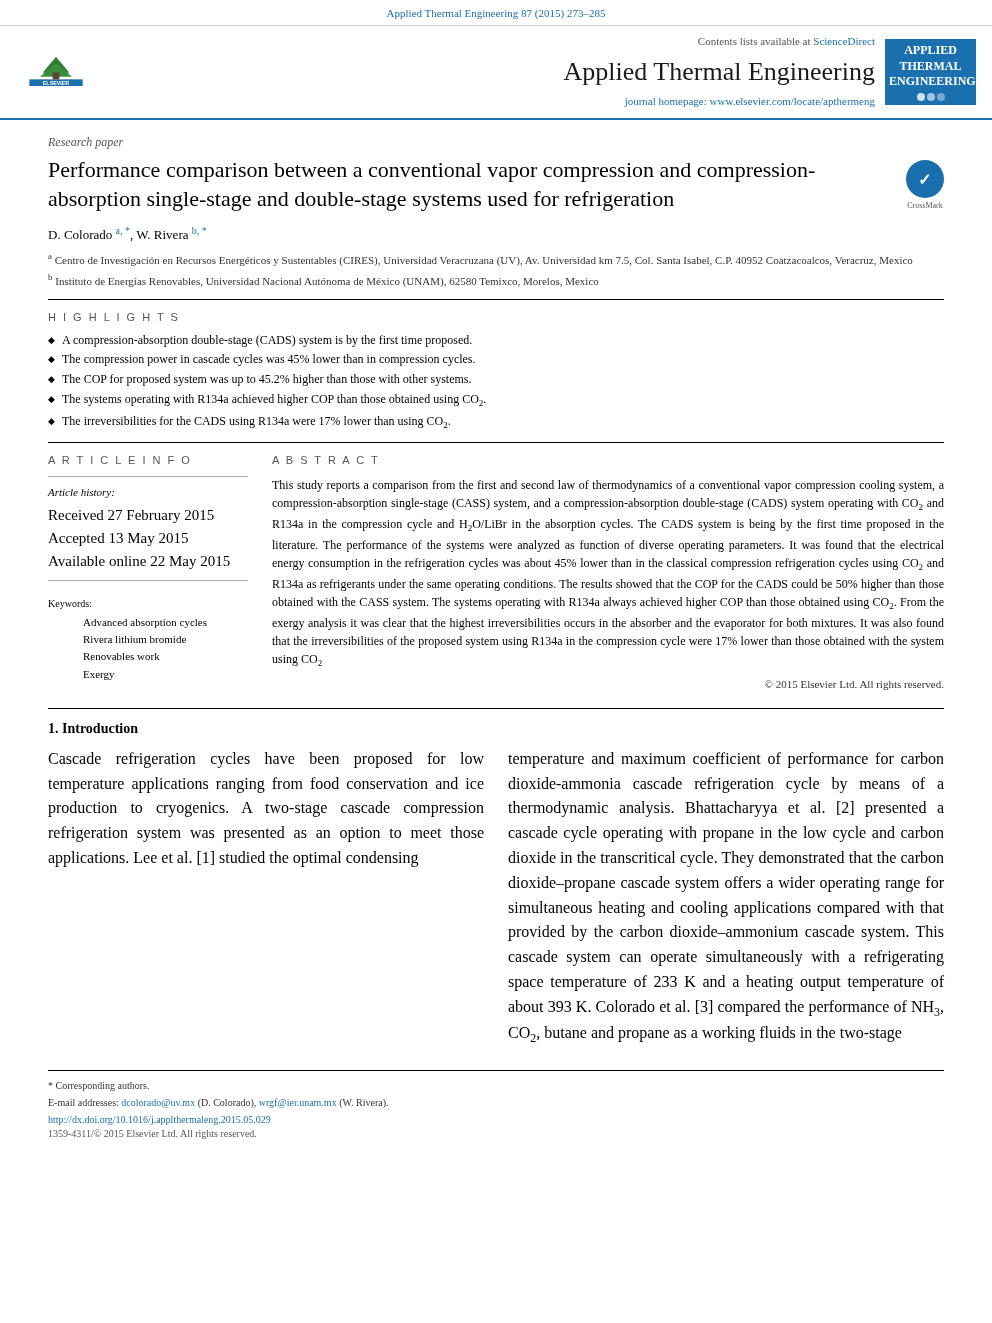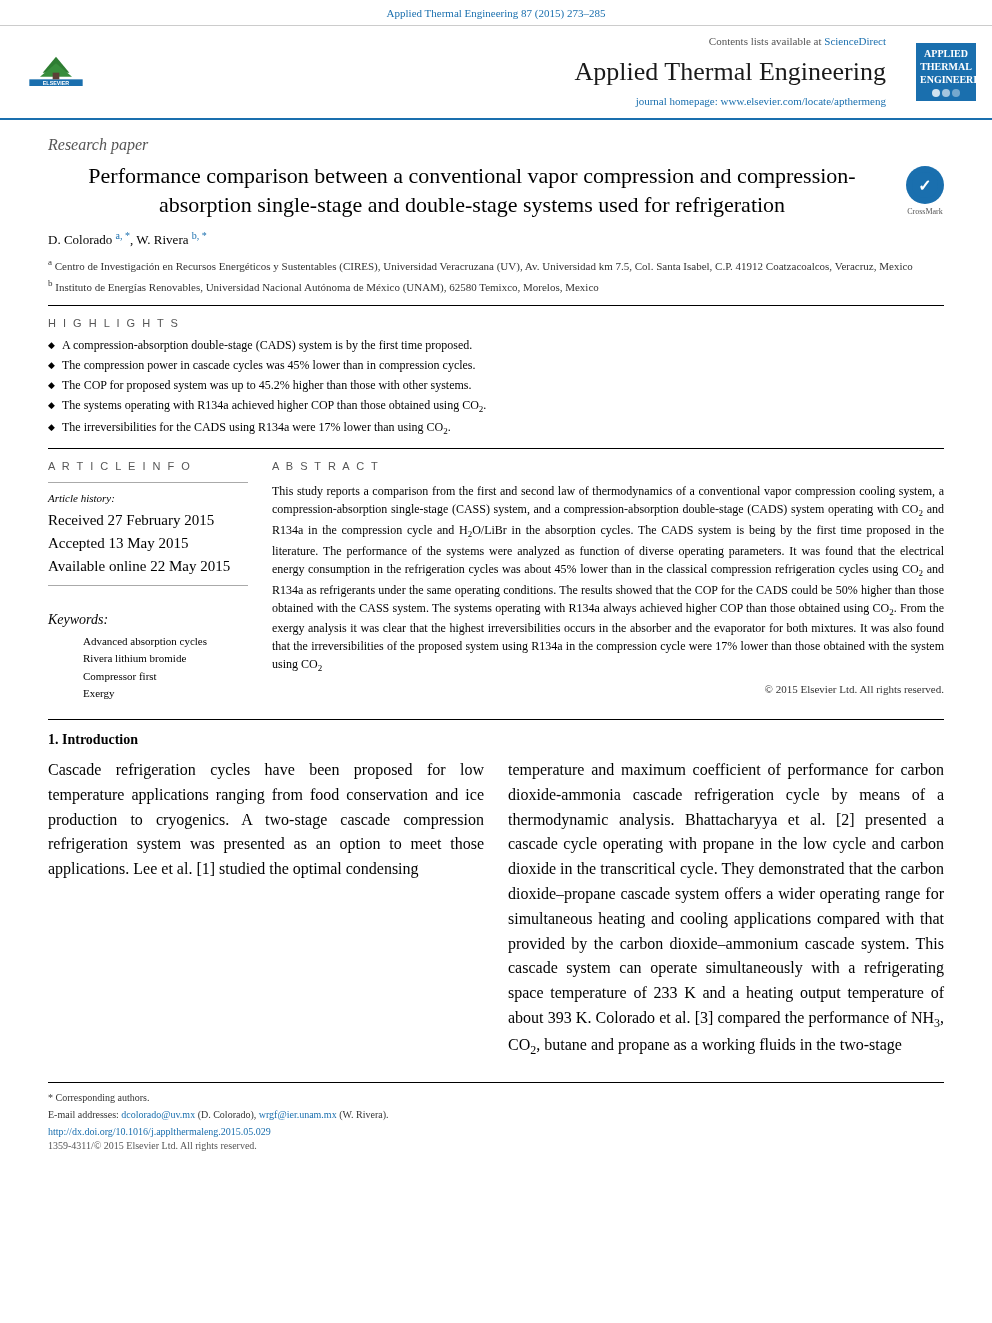--- a/index.html
+++ b/index.html
@@ -74,50 +74,49 @@
     }
     .journal-header-right {
       min-width: 80px;
       display: flex;
       align-items: center;
       justify-content: flex-end;
     }
     .journal-logo-box {
       background: #1a6fae;
       color: #fff;
-      font-size: 10px;
-      width: 60px;
+      font-size: 12px;
+      width: 91px;
       padding: 4px;
       text-align: center;
       line-height: 1.3;
       font-weight: bold;
     }
     
     .main-content {
       padding: 14px 48px 14px 48px;
     }
     .research-paper-label {
-      font-size: 16px;
+      font-size: 12px;
       color: #555;
       font-style: italic;
       margin-bottom: 6px;
     }
     .paper-title-row {
       display: flex;
       align-items: flex-start;
       gap: 10px;
     }
     .paper-title {
       font-size: 22px;
       font-weight: normal;
       color: #000;
       line-height: 1.3;
       flex: 1;
       margin-bottom: 10px;
-      text-align: center;
     }
     .crossmark-logo {
       width: 38px;
       min-width: 38px;
       margin-top: 4px;
     }
     .crossmark-circle {
       width: 38px;
       height: 38px;
       border-radius: 50%;
@@ -209,23 +208,22 @@
       font-style: italic;
       margin-bottom: 4px;
       color: #000;
     }
     .article-history-item {
       font-size: 15px;
       color: #000;
       margin-bottom: 2px;
     }
     .keywords-label {
-      font-size: 14px;
-      font-style: italic;
-      margin-top: 24px;
+      font-size: 10px;
+      margin-top: 16px;
       margin-bottom: 4px;
       color: #000;
     }
     .keyword-item {
       font-size: 11px;
       color: #000;
       margin-bottom: 2px;
       margin-left: 35px;
     }
     .abstract-label {
@@ -373,21 +371,21 @@
     </div>
 
     <div class="authors-line">
       <span>D. Colorado</span>
       <sup>a, *</sup>,
       <span>W. Rivera</span>
       <sup>b, *</sup>
     </div>
 
     <div class="affiliation">
-      <sup>a</sup> <span>Centro de Investigación en Recursos Energéticos y Sustentables (CIRES), Universidad Veracruzana (UV), Av. Universidad km 7.5, Col. Santa Isabel, C.P. 41912 Coatzacoalcos, Veracruz, Mexico</span>
+      <sup>a</sup> <span>Centro de Investigación en Recursos Energéticos y Sustentables (CIRES), Universidad Veracruzana (UV), Av. Universidad km 7.5, Col. Santa Isabel, C.P. 40952 Coatzacoalcos, Veracruz, Mexico</span>
     </div>
     <div class="affiliation">
       <sup>b</sup> <span>Instituto de Energías Renovables, Universidad Nacional Autónoma de México (UNAM), 62580 Temixco, Morelos, Mexico</span>
     </div>
 
     <hr class="divider-line">
 
     <div class="highlights-section">
       <div class="section-label-small">H I G H L I G H T S</div>
       <div class="highlight-item">A compression-absorption double-stage (CADS) system is by the first time proposed.</div>
@@ -405,21 +403,21 @@
         <div class="article-info-label">A R T I C L E   I N F O</div>
         <hr class="divider-line-thin">
         <div class="article-history-label">Article history:</div>
         <div class="article-history-item">Received 27 February 2015</div>
         <div class="article-history-item">Accepted 13 May 2015</div>
         <div class="article-history-item">Available online 22 May 2015</div>
         <hr class="divider-line-thin">
         <div class="keywords-label">Keywords:</div>
         <div class="keyword-item">Advanced absorption cycles</div>
         <div class="keyword-item">Rivera lithium bromide</div>
-        <div class="keyword-item">Compressor first</div>
+        <div class="keyword-item">Renovables work</div>
         <div class="keyword-item">Exergy</div>
       </div>
 
       <div class="col-right">
         <div class="abstract-label">A B S T R A C T</div>
         <div class="abstract-text">
           <p>This study reports a comparison from the first and second law of thermodynamics of a conventional vapor compression cooling system, a compression-absorption single-stage (CASS) system, and a compression-absorption double-stage (CADS) system operating with CO<sub>2</sub> and R134a in the compression cycle and H<sub>2</sub>O/LiBr in the absorption cycles. The CADS system is being by the first time proposed in the literature. The performance of the systems were analyzed as function of diverse operating parameters. It was found that the electrical energy consumption in the refrigeration cycles was about 45% lower than in the classical compression refrigeration cycles using CO<sub>2</sub> and R134a as refrigerants under the same operating conditions. The results showed that the COP for the CADS could be 50% higher than those obtained with the CASS system. The systems operating with R134a always achieved higher COP than those obtained using CO<sub>2</sub>. From the exergy analysis it was clear that the highest irreversibilities occurs in the absorber and the evaporator for both mixtures. It was also found that the irreversibilities of the proposed system using R134a in the compression cycle were 17% lower than those obtained with the system using CO<sub>2</sub></p>
         </div>
         <div class="copyright-line">© 2015 Elsevier Ltd. All rights reserved.</div>
       </div>

